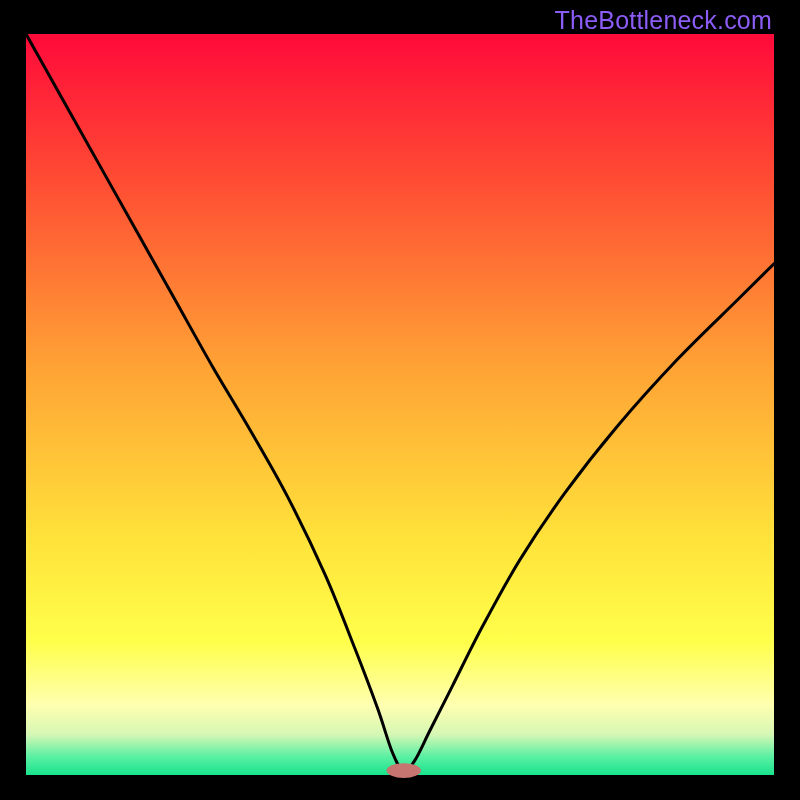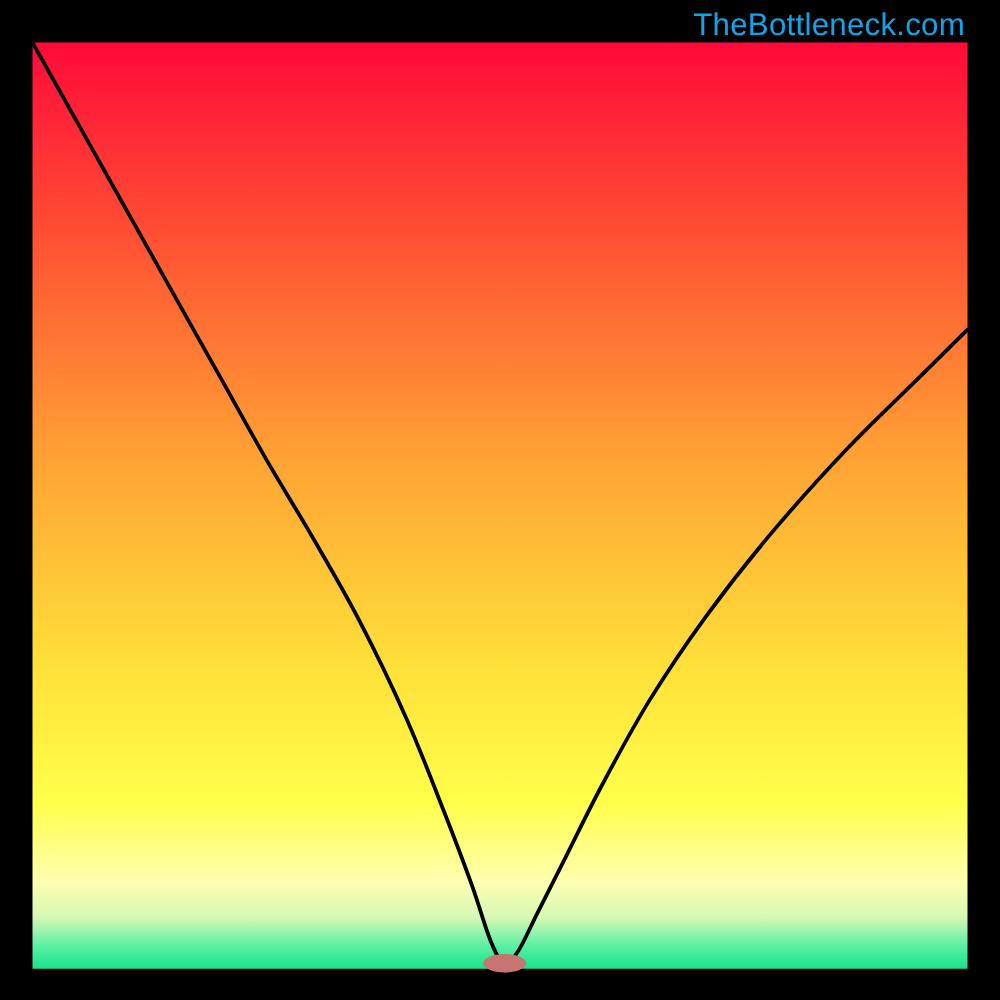--- a/index.html
+++ b/index.html
@@ -16,21 +16,21 @@
     height: 800px;
     background: #000;
     position: relative;
   }
   .watermark {
     position: absolute;
     top: 6px;
     right: 28px;
     font-family: Arial, Helvetica, sans-serif;
     font-size: 25px;
-    color: #0ea5e9;
+    color: #8b5cf6;
     letter-spacing: 0.2px;
     user-select: none;
     z-index: 5;
   }
   svg {
     position: absolute;
     top: 0;
     left: 0;
   }
 </style>

